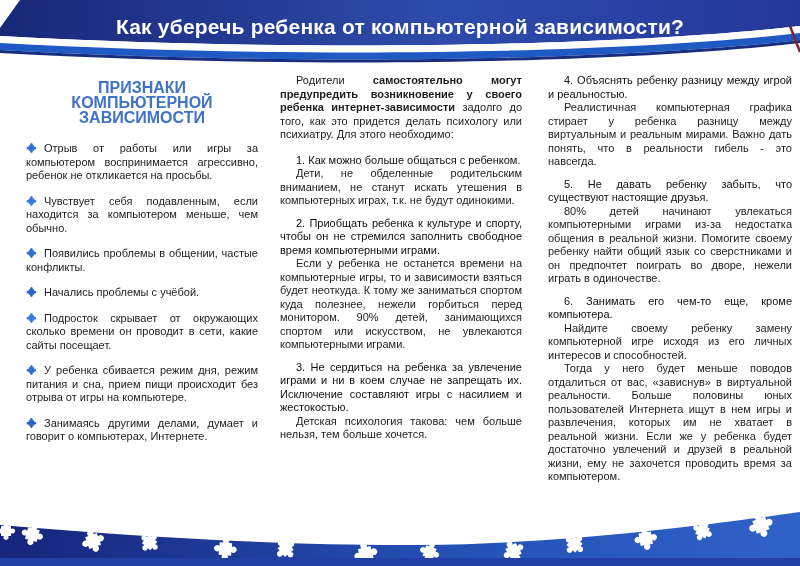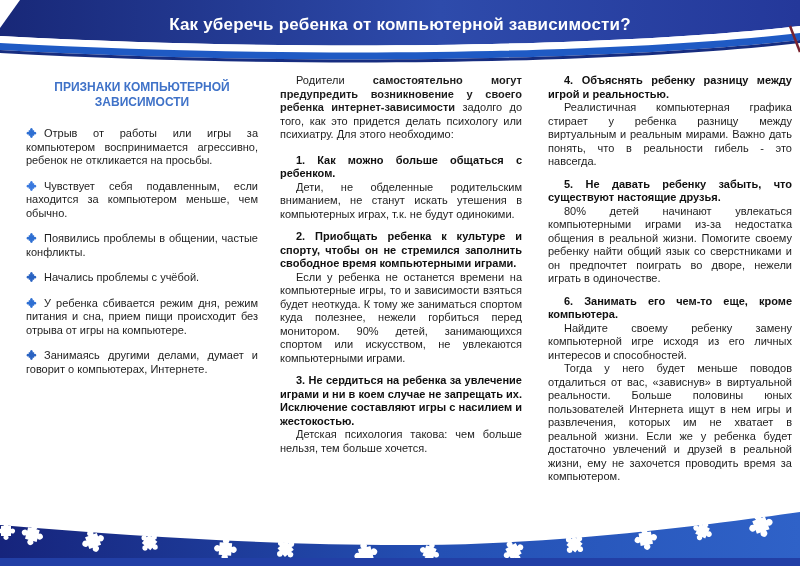--- a/index.html
+++ b/index.html
@@ -1,33 +1,33 @@
 <!DOCTYPE html>
 <html><head>
 <meta charset="utf-8">
 <style>
   html,body{margin:0;padding:0;background:#e8e8e8;}
   .page{position:relative;width:800px;height:566px;background:#ffffff;overflow:hidden;
         font-family:"Liberation Sans",sans-serif;color:#1d1d1d;}
   .hdr-svg{position:absolute;top:0;left:0;display:block;}
   .hdr-title{position:absolute;top:15px;left:0;width:100%;text-align:center;color:#ffffff;
-             font-weight:bold;font-size:17px;letter-spacing:.2px;}
+             font-weight:bold;font-size:21px;letter-spacing:.2px;}
   .ftr-svg{position:absolute;left:0;bottom:0;display:block;}
   .col{position:absolute;font-size:11px;line-height:13.5px;text-align:justify;}
   .col-left{left:26px;top:76px;width:232px;}
   .col-mid{left:280px;top:74px;width:242px;}
   .col-right{left:548px;top:74px;width:244px;}
-  .lc-title{color:#3f72c8;font-weight:bold;font-size:12px;line-height:15px;text-align:center;
+  .lc-title{color:#3f72c8;font-weight:bold;font-size:16px;line-height:15px;text-align:center;
             margin:4px 0 16px 0;}
   .lc-item{margin-bottom:11px;}
   .pz{display:inline-block;width:13px;height:13px;margin-right:5px;vertical-align:-2px;}
   .pz svg{display:block;width:13px;height:13px;}
   p{margin:0;}
   .indent{text-indent:16px;}
-  .sec-h{font-weight:bold;color:#101010;margin-top:9px;}
+  .sec-h{font-weight:normal;color:#101010;margin-top:9px;}
   .col .sec-h:first-child{margin-top:0;}
   .intro{margin-bottom:12px;}
   b{font-weight:bold;}
 </style>
 </head>
 <body>
 
 <div class="page">
 
   <div>
@@ -64,20 +64,25 @@
     </div>
     <div class="lc-item">
       <span class="pz"><svg viewBox="0 0 24 24">
             <path fill="#2e6fd2" d="M5,8 h3 a2.5,2.5 0 1 1 4,0 h3 v3 a2.5,2.5 0 1 1 0,4 v3 h-3 a2.5,2.5 0 1 1 -4,0 h-3 v-3 a2.5,2.5 0 1 1 0,-4 z"></path>
           </svg></span><span>Появились проблемы в общении, частые конфликты.</span>
     </div>
     <div class="lc-item">
       <span class="pz"><svg viewBox="0 0 24 24">
             <path fill="#2a63c2" d="M5,8 h3 a2.5,2.5 0 1 1 4,0 h3 v3 a2.5,2.5 0 1 1 0,4 v3 h-3 a2.5,2.5 0 1 1 -4,0 h-3 v-3 a2.5,2.5 0 1 1 0,-4 z"></path>
           </svg></span><span>Начались проблемы с учёбой.</span>
+    </div>
+    <div class="lc-item">
+      <span class="pz"><svg viewBox="0 0 24 24">
+            <path fill="#3a79de" d="M5,8 h3 a2.5,2.5 0 1 1 4,0 h3 v3 a2.5,2.5 0 1 1 0,4 v3 h-3 a2.5,2.5 0 1 1 -4,0 h-3 v-3 a2.5,2.5 0 1 1 0,-4 z"></path>
+          </svg></span><span>Подросток скрывает от окружающих сколько времени он проводит в сети, какие сайты посещает.</span>
     </div>
     <div class="lc-item">
       <span class="pz"><svg viewBox="0 0 24 24">
             <path fill="#2e6fd2" d="M5,8 h3 a2.5,2.5 0 1 1 4,0 h3 v3 a2.5,2.5 0 1 1 0,4 v3 h-3 a2.5,2.5 0 1 1 -4,0 h-3 v-3 a2.5,2.5 0 1 1 0,-4 z"></path>
           </svg></span><span>У ребенка сбивается режим дня, режим питания и сна,  прием пищи происходит без отрыва от игры на компьютере.</span>
     </div>
     <div class="lc-item">
       <span class="pz"><svg viewBox="0 0 24 24">
             <path fill="#2a63c2" d="M5,8 h3 a2.5,2.5 0 1 1 4,0 h3 v3 a2.5,2.5 0 1 1 0,4 v3 h-3 a2.5,2.5 0 1 1 -4,0 h-3 v-3 a2.5,2.5 0 1 1 0,-4 z"></path>
           </svg></span><span>Занимаясь другими делами, думает и говорит о компьютерах, Интернете.</span>

